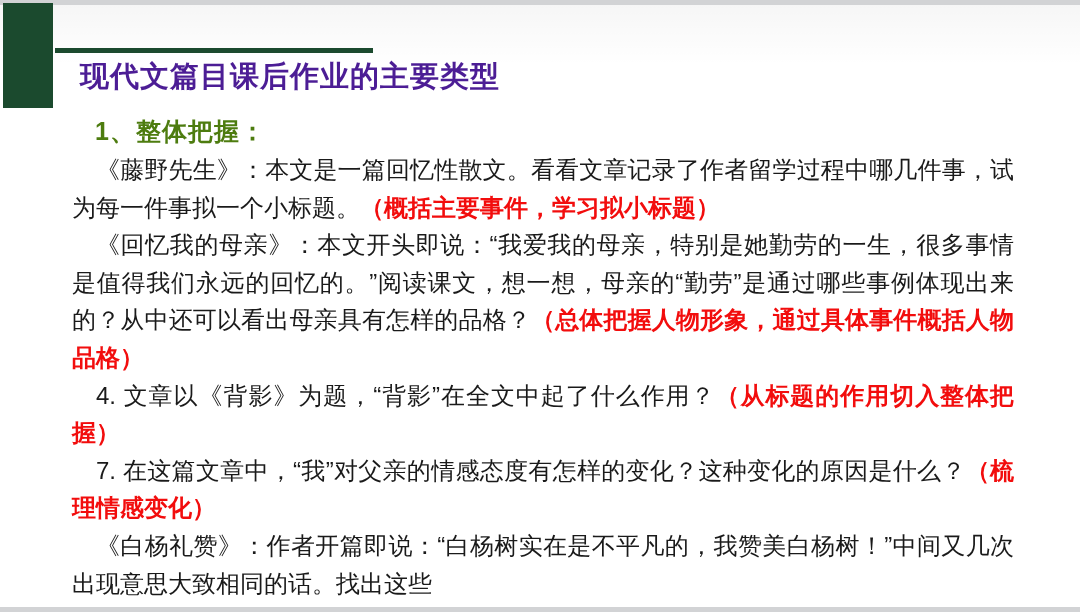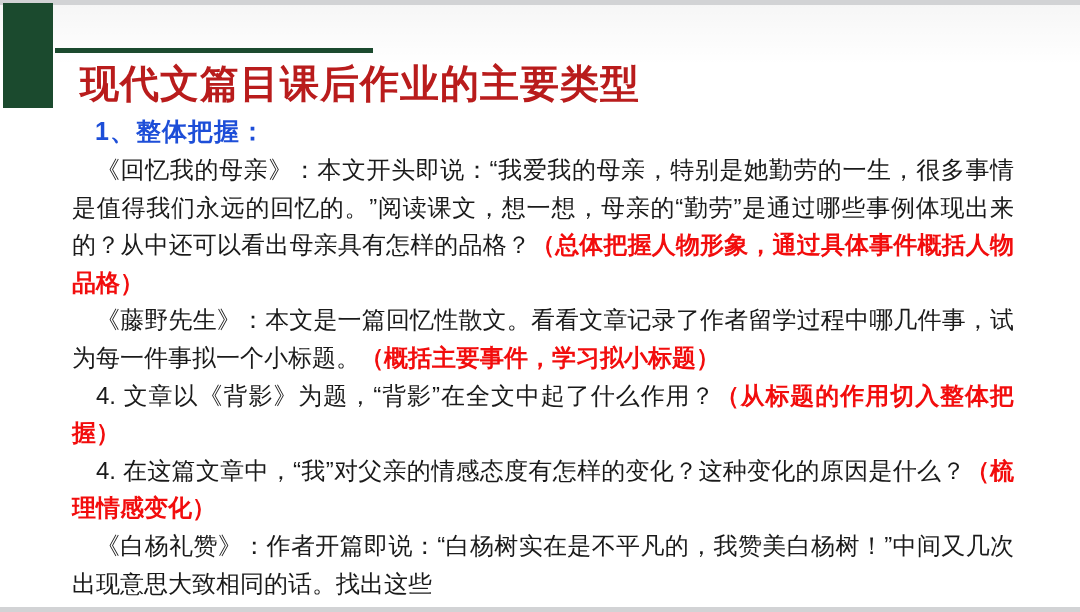--- a/index.html
+++ b/index.html
@@ -13,25 +13,25 @@
   .slide{position:absolute;left:0;top:5px;right:0;bottom:5px;background:#ffffff;}
   .slide::before{ 
     content:"";position:absolute;left:0;top:0;right:0;height:60px;
     background:linear-gradient(180deg,rgba(0,0,0,0.035),rgba(0,0,0,0));pointer-events:none;
   }
   .corner-block{position:absolute;left:3px;top:-2px;width:50px;height:105px;background:var(--accent,#1b4a2e);}
   .title-rule{position:absolute;left:55px;top:43px;width:318px;height:5px;background:var(--accent,#1b4a2e);}
   .title{
     position:absolute;left:80px;top:52px;margin:0;
     font-family:"DejaVu Serif","Liberation Serif",serif;
-    font-size:39px;font-weight:bold;color:#b91c1c;letter-spacing:1px;white-space:nowrap;
+    font-size:29px;font-weight:bold;color:#4c1d95;letter-spacing:1px;white-space:nowrap;
   }
   .subtitle{
     position:absolute;left:95px;top:110px;margin:0;
-    font-size:25px;font-weight:bold;color:#1d4ed8;letter-spacing:1px;
+    font-size:25px;font-weight:bold;color:#4d7c0f;letter-spacing:1px;
   }
   .body{
     position:absolute;left:72px;top:146px;width:942px;
     font-size:24px;line-height:37.6px;color:#1a1a1a;
     text-align:justify;
   }
   .para{margin:0;text-indent:1em;}
   .seg-normal{color:#1a1a1a;}
   .seg-red{color:var(--red,#f20d0d);font-weight:bold;}
   .seg-red-regular{color:var(--red,#f20d0d);}
@@ -40,21 +40,21 @@
 <body>
 
 <div class="screen">
   <div class="frame-strip top"></div>
   <div class="slide">
     <div class="corner-block"></div>
     <div class="title-rule"></div>
     <h1 class="title">现代文篇目课后作业的主要类型</h1>
     <h2 class="subtitle">1、整体把握：</h2>
     <div class="body">
+        <p class="para"><span class="seg-normal">《藤野先生》：本文是一篇回忆性散文。看看文章记录了作者留学过程中哪几件事，试为每一件事拟一个小标题。</span><span class="seg-red">（概括主要事件，学习拟小标题）</span></p>
         <p class="para"><span class="seg-normal">《回忆我的母亲》：本文开头即说：“我爱我的母亲，特别是她勤劳的一生，很多事情是值得我们永远的回忆的。”阅读课文，想一想，母亲的“勤劳”是通过哪些事例体现出来的？从中还可以看出母亲具有怎样的品格？</span><span class="seg-red">（总体把握人物形象，通过具体事件概括人物品格）</span></p>
-        <p class="para"><span class="seg-normal">《藤野先生》：本文是一篇回忆性散文。看看文章记录了作者留学过程中哪几件事，试为每一件事拟一个小标题。</span><span class="seg-red">（概括主要事件，学习拟小标题）</span></p>
         <p class="para"><span class="seg-normal">4. 文章以《背影》为题，“背影”在全文中起了什么作用？</span><span class="seg-red">（从标题的作用切入整体把握）</span></p>
-        <p class="para"><span class="seg-normal">4. 在这篇文章中，“我”对父亲的情感态度有怎样的变化？这种变化的原因是什么？</span><span class="seg-red">（梳理情感变化）</span></p>
+        <p class="para"><span class="seg-normal">7. 在这篇文章中，“我”对父亲的情感态度有怎样的变化？这种变化的原因是什么？</span><span class="seg-red">（梳理情感变化）</span></p>
         <p class="para"><span class="seg-normal">《白杨礼赞》：作者开篇即说：“白杨树实在是不平凡的，我赞美白杨树！”中间又几次出现意思大致相同的话。找出这些</span></p>
       </div>
   </div>
   <div class="frame-strip bottom"></div>
 </div>
 
 </body></html>

